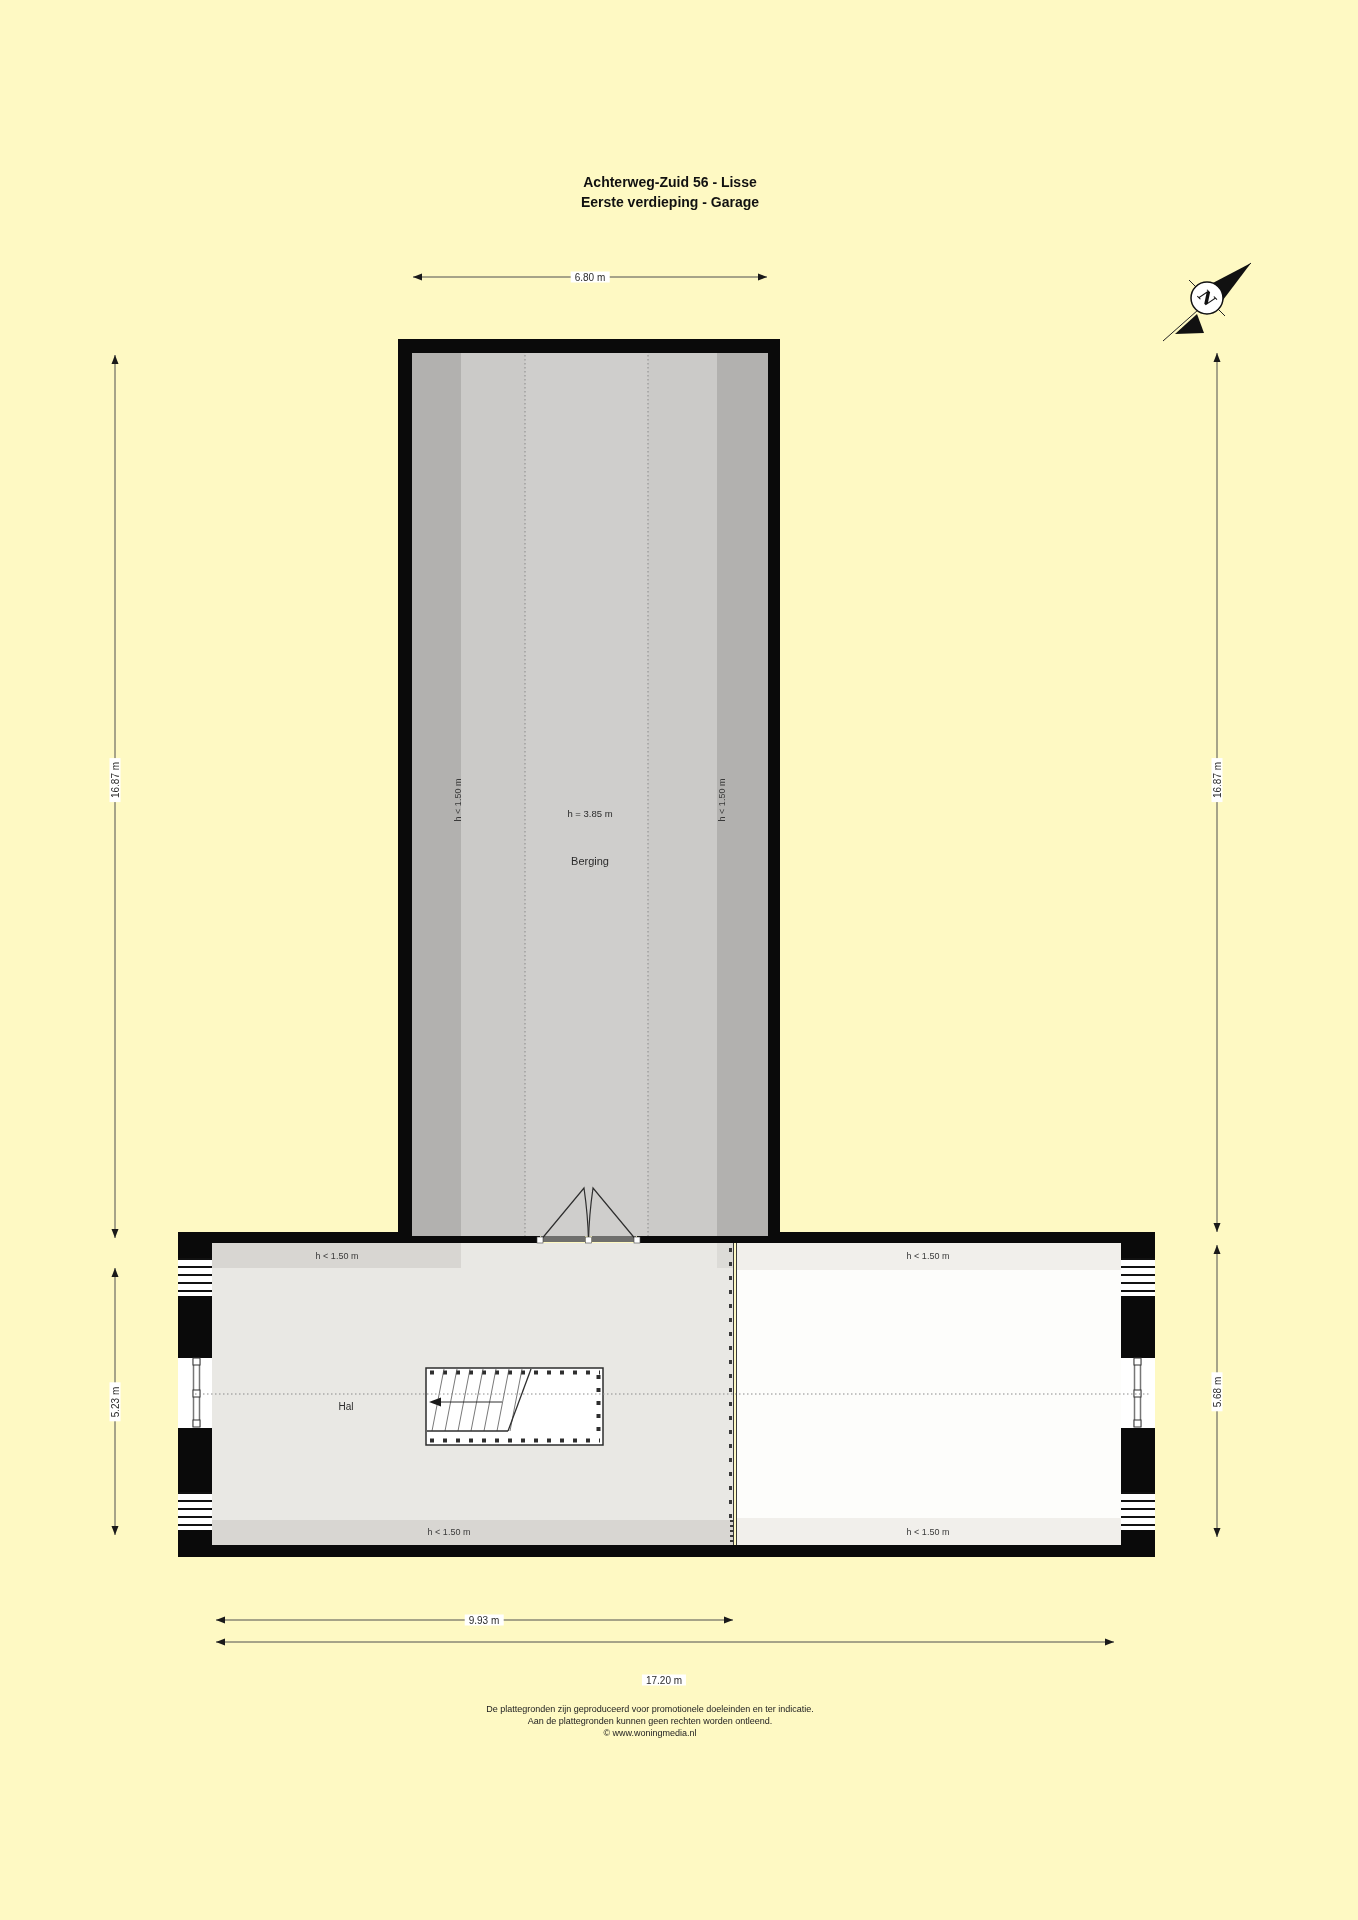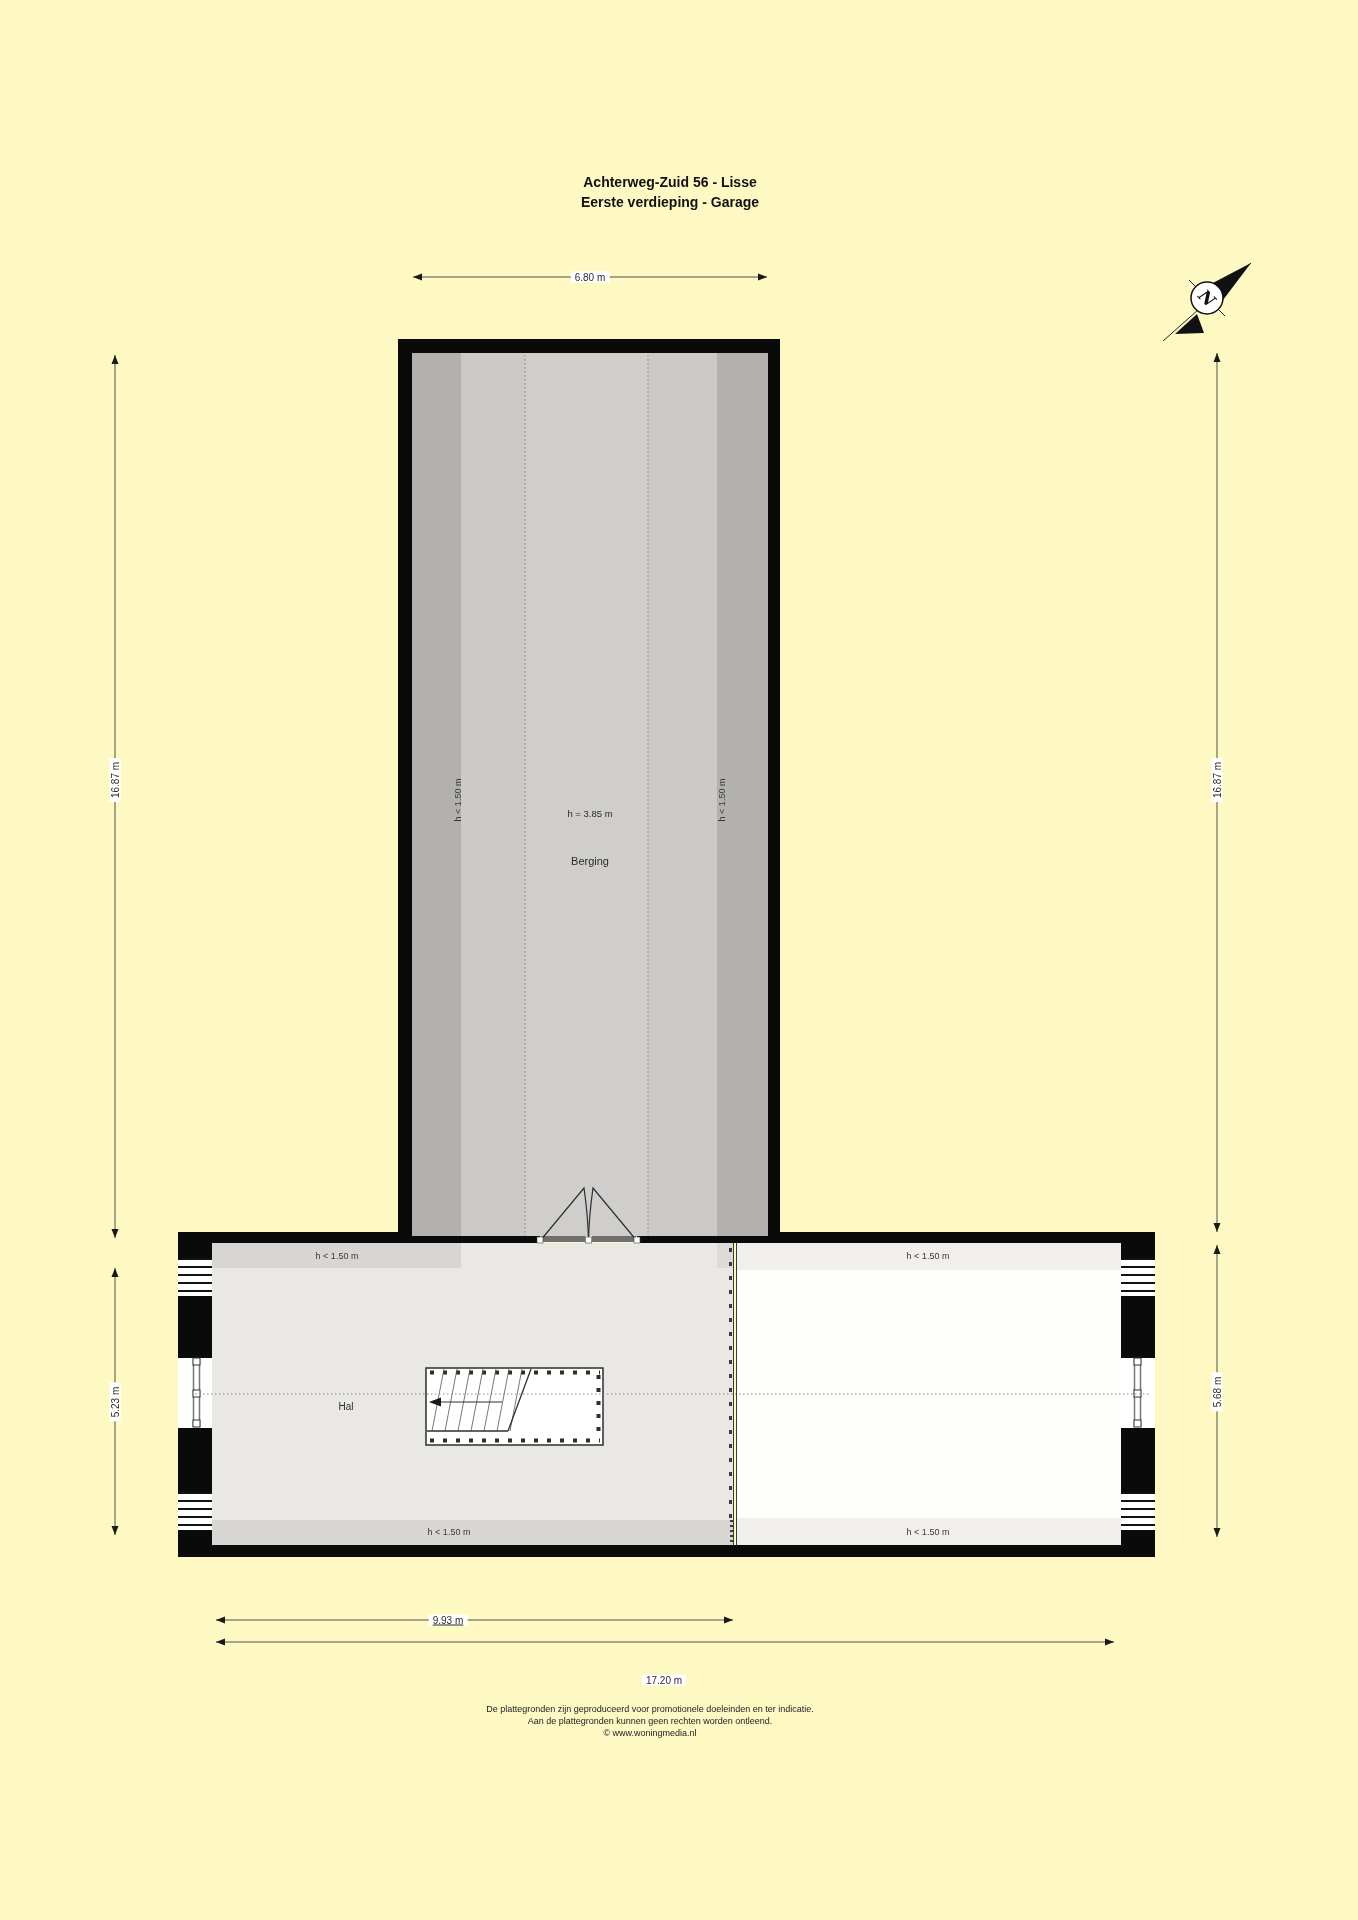--- a/index.html
+++ b/index.html
@@ -171,21 +171,21 @@
   <div class="lbl center-anchor bandlbl" style="left:337px;top:1256px;">h &lt; 1.50 m</div>
   <div class="lbl center-anchor bandlbl" style="left:449px;top:1532px;">h &lt; 1.50 m</div>
   <div class="lbl center-anchor bandlbl" style="left:928px;top:1256px;">h &lt; 1.50 m</div>
   <div class="lbl center-anchor bandlbl" style="left:928px;top:1532px;">h &lt; 1.50 m</div>
 
   <div class="lbl center-anchor dimlbl" style="left:590px;top:277px;">6.80 m</div>
   <div class="lbl rot dimlbl" style="left:115px;top:780px;">16.87 m</div>
   <div class="lbl rot dimlbl" style="left:1217px;top:780px;">16.87 m</div>
   <div class="lbl rot dimlbl" style="left:115px;top:1402px;">5.23 m</div>
   <div class="lbl rot dimlbl" style="left:1217px;top:1392px;">5.68 m</div>
-  <div class="lbl center-anchor dimlbl" style="left:448px;top:1620px;text-decoration:underline;">9.93 m</div>
+  <div class="lbl center-anchor dimlbl" style="left:484px;top:1620px;">9.93 m</div>
   <div class="lbl center-anchor dimlbl" style="left:664px;top:1642px;margin-top:38px;">17.20 m</div>
 
   <div class="footer">
     <div>De plattegronden zijn geproduceerd voor promotionele doeleinden en ter indicatie.</div>
     <div>Aan de plattegronden kunnen geen rechten worden ontleend.</div>
     <div>© www.woningmedia.nl</div>
   </div>
 
 </div>
 

